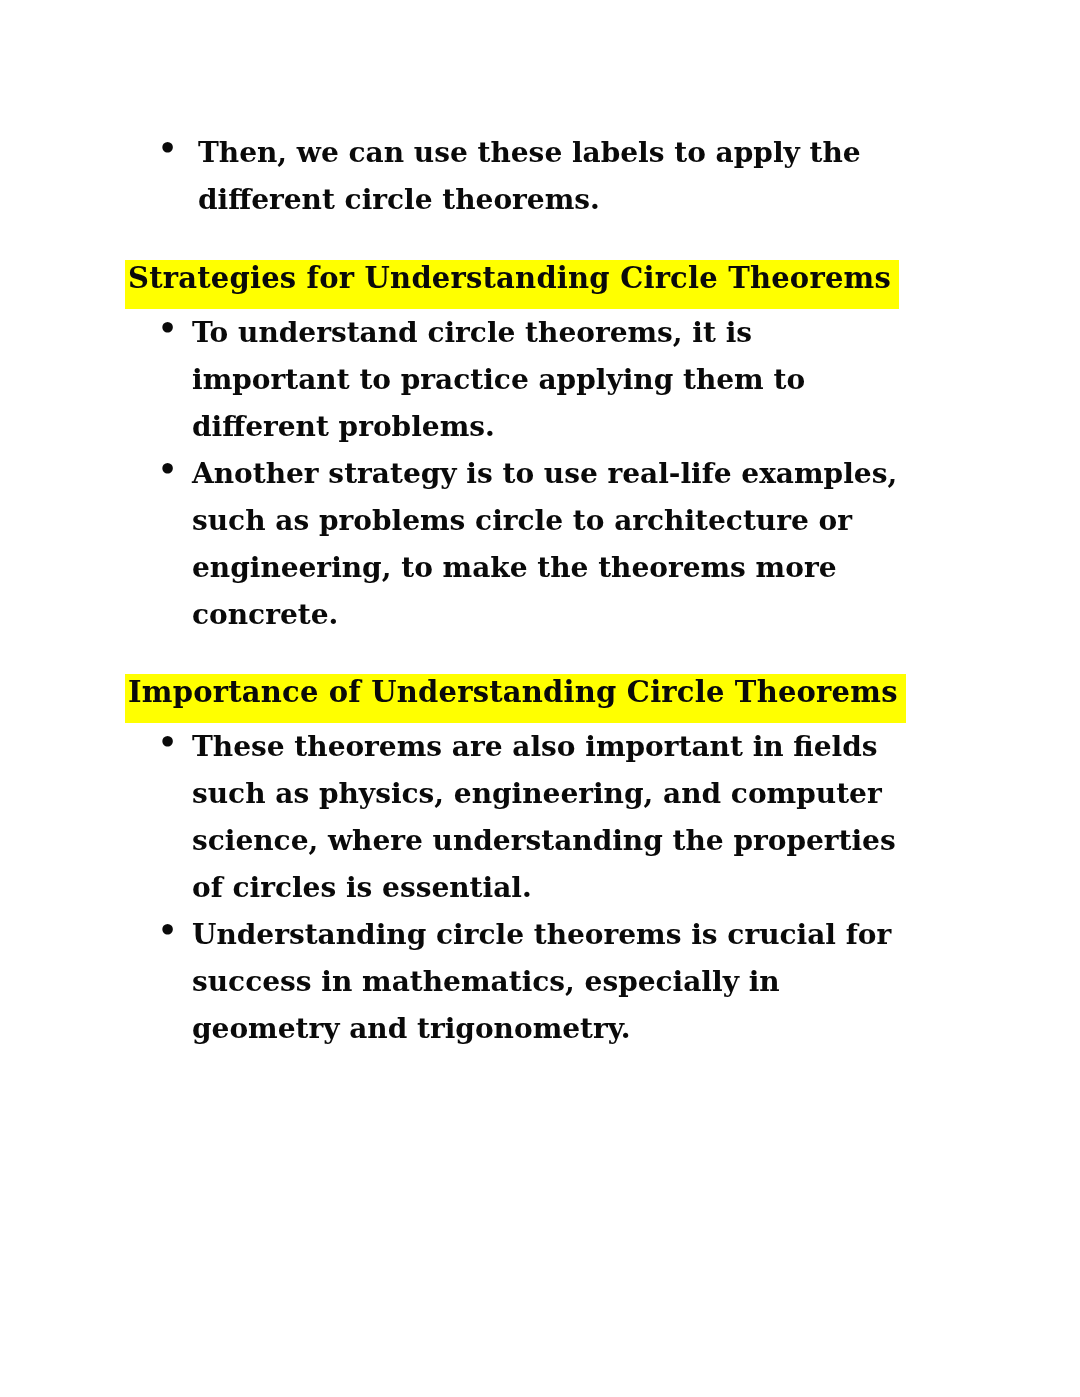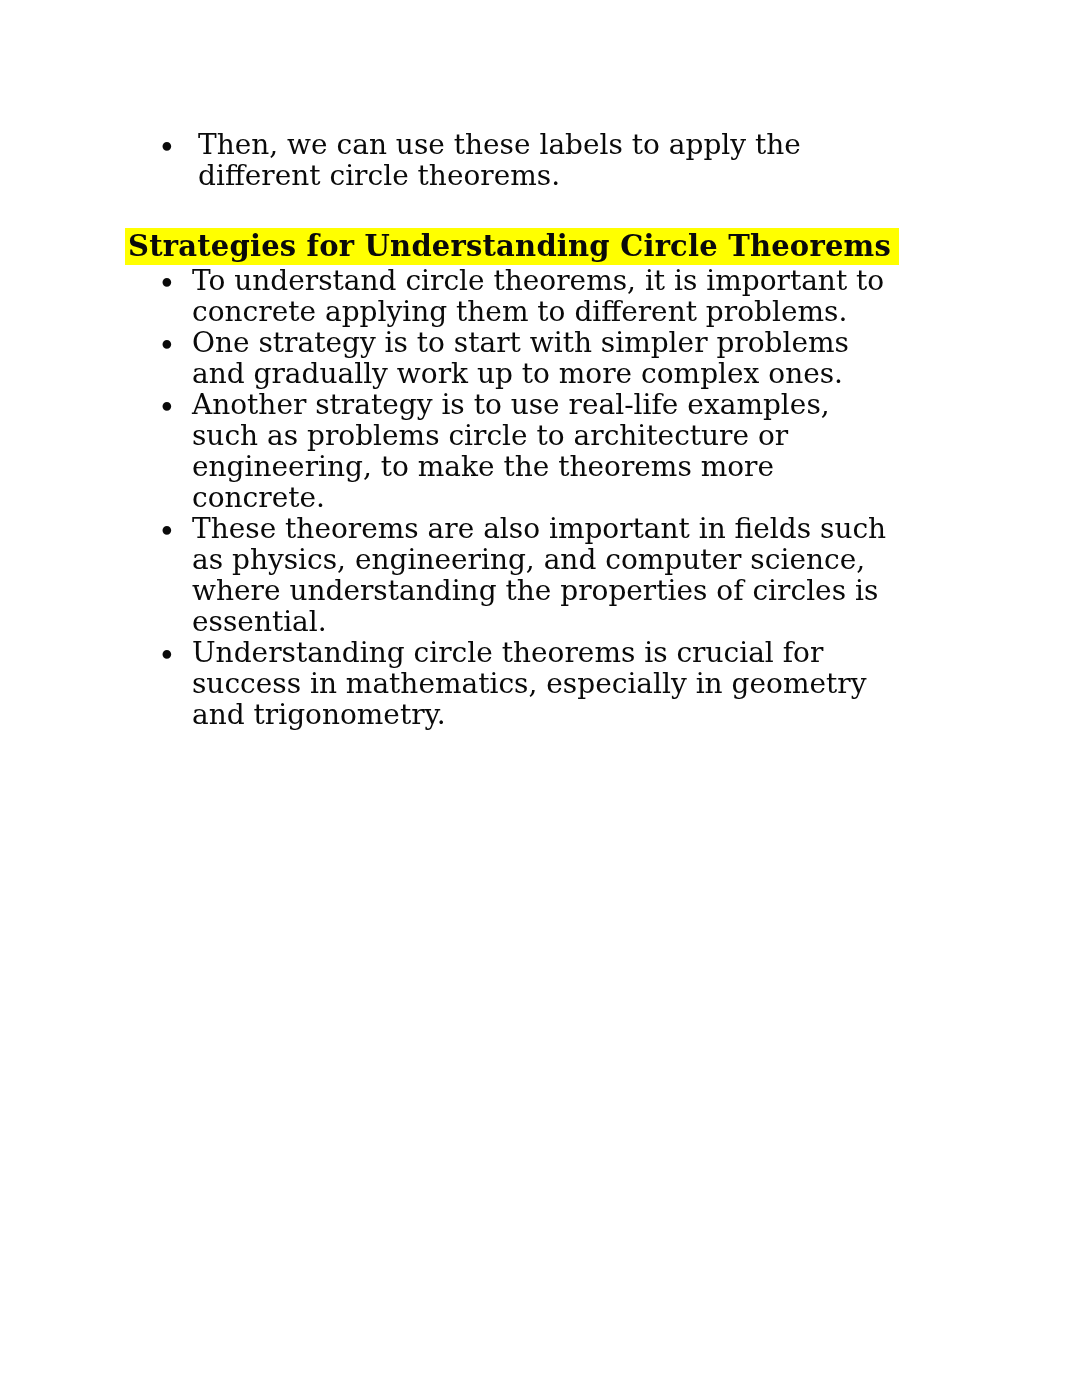--- a/index.html
+++ b/index.html
@@ -25,38 +25,39 @@
   ul.bullet-list {
     list-style: none;
     margin: 0;
     padding: 0;
     width: 775px;
   }
   ul.bullet-list li {
     position: relative;
     padding-left: 64px;
     font-size: 28px;
-    line-height: 31px;
+    line-height: 47px;
+    font-weight: bold;
   }
   ul.bullet-list li::before {
     content: "\2022";
     position: absolute;
     left: 30px;
     top: 0;
     font-size: 30px;
     line-height: 37.5px;
   }
   ul.bullet-list.intro li { padding-left: 70px; }
   .section-heading {
     display: inline-block;
     background: #ffff00;
     font-size: 29px;
     font-weight: bold;
     line-height: 30px;
-    padding: 3px 8px 4px 3px;
+    padding: 3px 8px 16px 3px;
     margin-left: -3px;
     letter-spacing: 0.2px;
     white-space: nowrap;
   }
   .heading-row-1 { margin-top: 37px; }
   .list-after-heading-1 { margin-top: 43px; }
   .heading-row-2 { margin-top: 36px; }
   .list-after-heading-2 { margin-top: 43px; }
 </style>
 </head>
@@ -66,24 +67,26 @@
 
   <ul class="bullet-list intro body-text">
     <li>Then, we can use these labels to apply the different circle theorems.</li>
   </ul>
 
   <div class="heading-row-1">
     <span class="section-heading">Strategies for Understanding Circle Theorems</span>
   </div>
 
   <ul class="bullet-list list-after-heading-1 body-text">
-    <li>To understand circle theorems, it is important to concrete applying them to different problems.</li>
-    <li>One strategy is to start with simpler problems and gradually work up to more complex ones.</li>
+    <li>To understand circle theorems, it is important to practice applying them to different problems.</li>
     <li>Another strategy is to use real-life examples, such as problems circle to architecture or engineering, to make the theorems more concrete.</li>
   </ul>
 
+  <div class="heading-row-2">
+    <span class="section-heading">Importance of Understanding Circle Theorems</span>
+  </div>
 
   <ul class="bullet-list list-after-heading-2 body-text">
     <li>These theorems are also important in fields such as physics, engineering, and computer science, where understanding the properties of circles is essential.</li>
     <li>Understanding circle theorems is crucial for success in mathematics, especially in geometry and trigonometry.</li>
   </ul>
 
 </div>
 
 </body></html>

